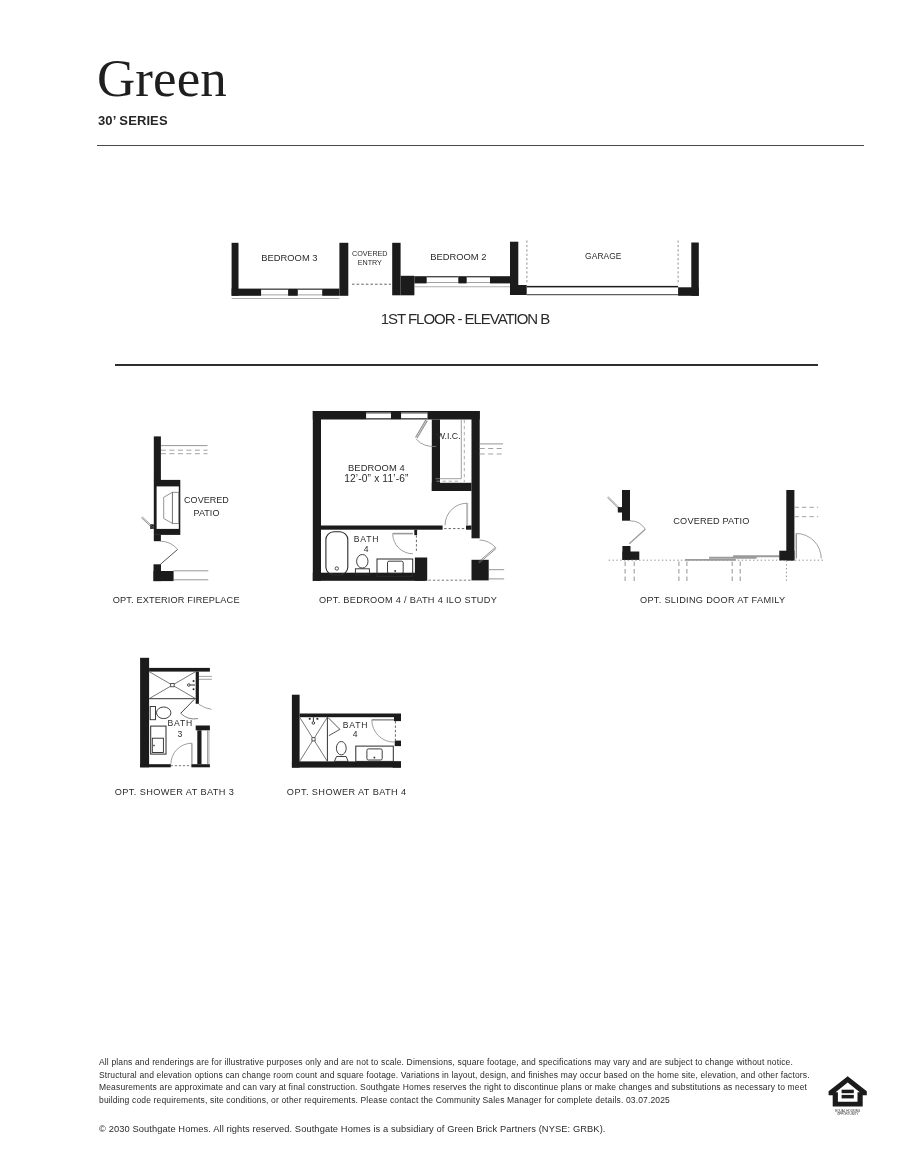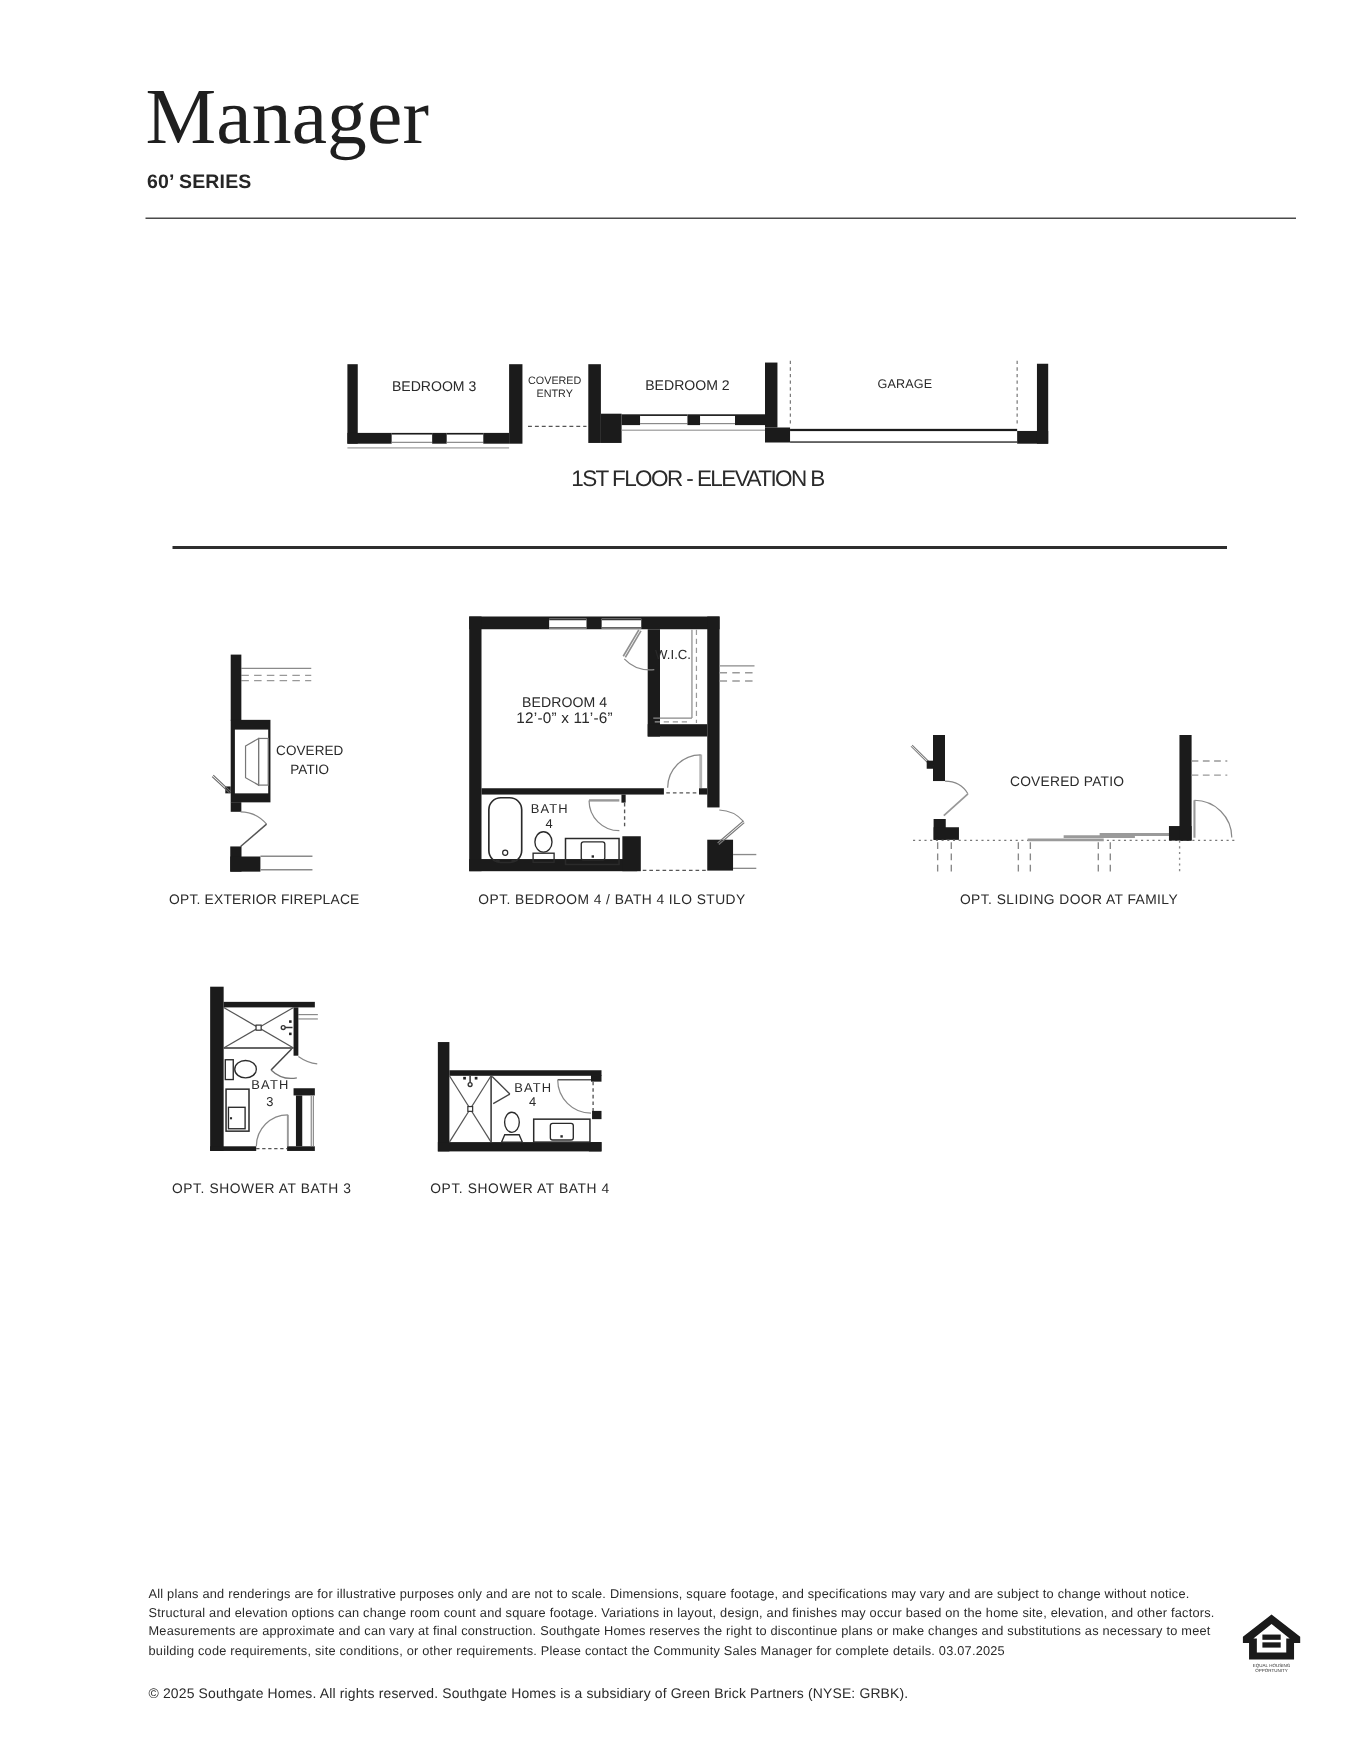--- a/index.html
+++ b/index.html
@@ -3,23 +3,23 @@
 <meta charset="utf-8">
 <style>
 html,body{margin:0;padding:0;background:#fff;width:900px;height:1163px;overflow:hidden}
 body{font-family:"Liberation Sans",sans-serif;color:#222;position:relative}
 .abs{position:absolute}
 svg text{fill:#2a2a2a;font-family:"Liberation Sans",sans-serif}
 </style>
 </head>
 <body>
 
-<div class="abs" style="left:97px;top:52px;font-family:'Liberation Serif',serif;font-size:53px;letter-spacing:0.1px;color:#1f1f1f;line-height:1">Manager</div>
-
-<div class="abs" style="left:98px;top:112.6px;font-size:13px;letter-spacing:0.1px;font-weight:bold;color:#262626">60’ SERIES</div>
+<div class="abs" style="left:97px;top:52px;font-family:'Liberation Serif',serif;font-size:53px;letter-spacing:0.1px;color:#1f1f1f;line-height:1">Green</div>
+
+<div class="abs" style="left:98px;top:112.6px;font-size:13px;letter-spacing:0.1px;font-weight:bold;color:#262626">30’ SERIES</div>
 
 <div class="abs" style="left:96.5px;top:144.6px;width:767px;height:1.1px;background:#4a4a4a"></div>
 
 <div class="abs" style="left:114.5px;top:364.3px;width:703.5px;height:1.7px;background:#2e2e2e"></div>
 
 <svg class="abs" style="left:0;top:0" width="900" height="1163" viewBox="0 0 900 1163">
 
 <g>
 
 <rect x="231.6" y="242.8" width="6.9" height="53" fill="#1b1b1b"></rect>
@@ -391,13 +391,13 @@
 </g>
 </svg>
 
 <div class="abs" style="left:99px;top:1056px;font-size:8.5px;line-height:12.7px;color:#2a2a2a;letter-spacing:0.15px;white-space:nowrap">
 All plans and renderings are for illustrative purposes only and are not to scale. Dimensions, square footage, and specifications may vary and are subject to change without notice.<br>
 Structural and elevation options can change room count and square footage. Variations in layout, design, and finishes may occur based on the home site, elevation, and other factors.<br>
 Measurements are approximate and can vary at final construction. Southgate Homes reserves the right to discontinue plans or make changes and substitutions as necessary to meet<br>
 building code requirements, site conditions, or other requirements. Please contact the Community Sales Manager for complete details. 03.07.2025
 </div>
 
-<div class="abs" style="left:99px;top:1123.6px;font-size:9.3px;color:#2a2a2a;letter-spacing:0.1px;white-space:nowrap">© 2025 Southgate Homes. All rights reserved. Southgate Homes is a subsidiary of Green Brick Partners (NYSE: GRBK).</div>
+<div class="abs" style="left:99px;top:1123.6px;font-size:9.3px;color:#2a2a2a;letter-spacing:0.1px;white-space:nowrap">© 2030 Southgate Homes. All rights reserved. Southgate Homes is a subsidiary of Green Brick Partners (NYSE: GRBK).</div>
 
 </body></html>

